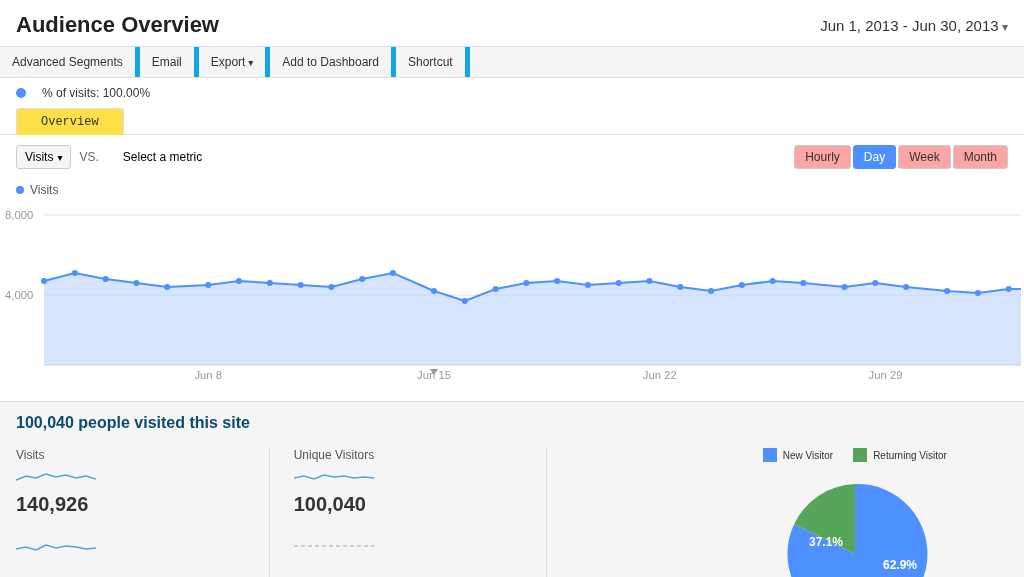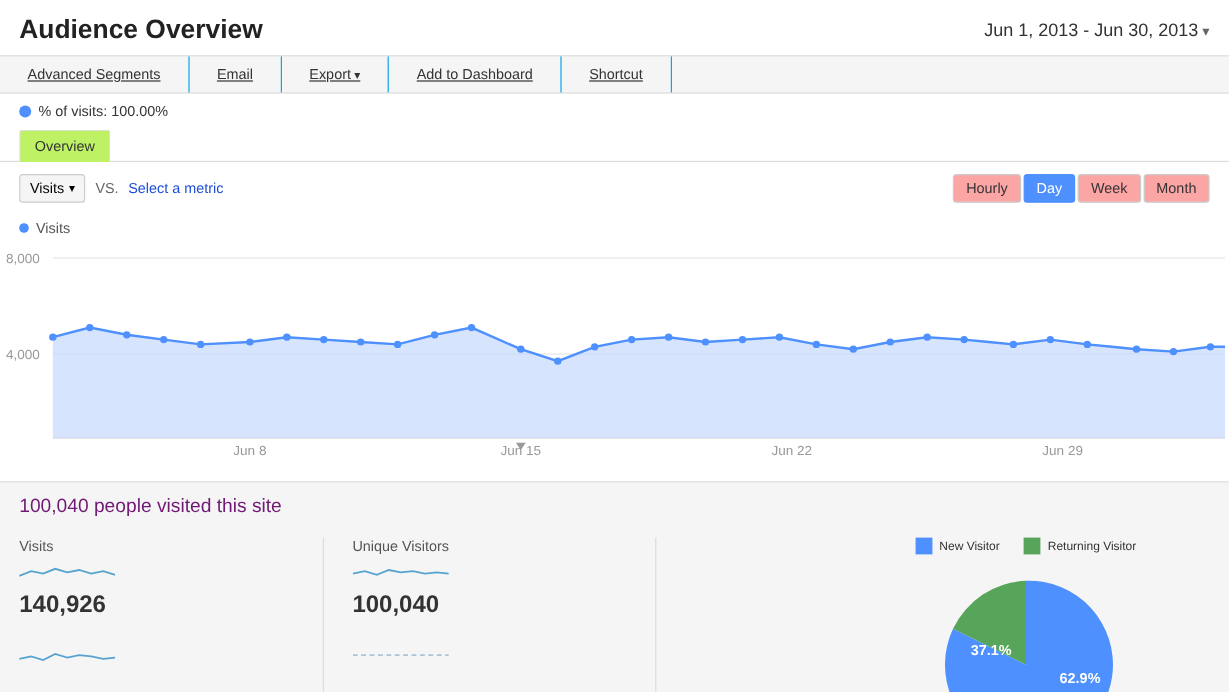--- a/index.html
+++ b/index.html
@@ -6,50 +6,50 @@
     body { font-family: Arial, sans-serif; font-size: 13px; color: #333; background: #fff; width: 1024px; }
 
     
     .header { display: flex; justify-content: space-between; align-items: center; padding: 12px 16px 8px; }
     .page-title { font-size: 22px; font-weight: bold; color: #222; }
     .date-range { font-size: 15px; color: #333; cursor: pointer; }
     .date-range::after { content: ' ▾'; font-size: 12px; color: #666; }
 
     
     .toolbar { display: flex; align-items: center; border-top: 1px solid #ddd; border-bottom: 1px solid #ddd; padding: 0; background: #f5f5f5; }
-    .toolbar-btn { padding: 8px 23px; font-size: 12px; color: #333; cursor: pointer; border-right: 1px solid #0ea5e9; background: none; border-top: none; border-bottom: none; border-left: none; text-decoration: underline; }
+    .toolbar-btn { padding: 8px 12px; font-size: 12px; color: #333; cursor: pointer; border-right: 5px solid #0ea5e9; background: none; border-top: none; border-bottom: none; border-left: none; }
     .toolbar-btn.has-arrow::after { content: ' ▾'; font-size: 10px; }
 
     
-    .visits-bar { padding: 8px 16px; display: flex; align-items: center; gap: 6px; font-size: 12px; color: #333; }
+    .visits-bar { padding: 8px 16px; display: flex; align-items: center; gap: 16px; font-size: 12px; color: #333; }
     .visits-dot { width: 10px; height: 10px; border-radius: 50%; background: #4d90fe; display: inline-block; }
 
     
     .tabs-container { padding: 0 16px; border-bottom: 1px solid #ddd; }
-    .tab { display: inline-block; padding: 6px 12px; border: 1px solid #ddd; border-bottom: none; background: #bef264; font-size: 12px; cursor: pointer; border-radius: 3px 3px 0 0; margin-bottom: -1px; }
+    .tab { display: inline-block; padding: 6px 24px; border: 1px solid #ddd; border-bottom: none; background: #fde047; font-size: 12px; cursor: pointer; border-radius: 3px 3px 0 0; margin-bottom: -1px; font-family: Liberation Mono, monospace; }
 
     
     .chart-controls { display: flex; align-items: center; justify-content: space-between; padding: 10px 16px; }
     .metric-selector { display: flex; align-items: center; gap: 8px; }
     .metric-btn { display: flex; align-items: center; gap: 4px; padding: 4px 8px; border: 1px solid #ccc; border-radius: 3px; background: #f5f5f5; font-size: 12px; cursor: pointer; }
     .metric-btn::after { content: ' ▾'; font-size: 10px; }
     .vs-label { font-size: 12px; color: #666; }
-    .select-metric { font-size: 12px; color: #1d4ed8; cursor: pointer; }
+    .select-metric { font-size: 12px; color: #000000; cursor: pointer; margin-left: 16px; }
     .time-buttons { display: flex; gap: 2px; }
     .time-btn { padding: 4px 10px; border: 1px solid #ccc; border-radius: 3px; font-size: 12px; cursor: pointer; background: #fca5a5; color: #333; }
     .time-btn.active { background: #4d90fe; color: #fff; border-color: #4d90fe; }
 
     
     .chart-area { position: relative; padding: 0 3px; height: 200px; }
     .chart-legend { padding: 4px 16px; font-size: 12px; color: #555; display: flex; align-items: center; gap: 6px; }
     .chart-legend-dot { width: 8px; height: 8px; border-radius: 50%; background: #4d90fe; display: inline-block; }
 
     
     .stats-section { background: #f5f5f5; border-top: 1px solid #ddd; padding: 12px 16px; }
-    .stats-title { font-size: 16px; font-weight: normal; color: #701a75; margin-bottom: 16px; }
+    .stats-title { font-size: 16px; font-weight: bold; color: #0c4a6e; margin-bottom: 16px; }
     .stats-grid { display: flex; }
     .stats-col { flex: 1; padding: 0 16px; }
     .stats-col:first-child { padding-left: 0; }
     .stat-item { margin-bottom: 20px; }
     .stat-label { font-size: 12px; color: #555; margin-bottom: 4px; }
     .stat-sparkline { margin: 4px 0; }
     .stat-value { font-size: 20px; font-weight: bold; color: #333; }
     .stat-divider { width: 1px; background: #ddd; margin: 0 8px; }
 
     

